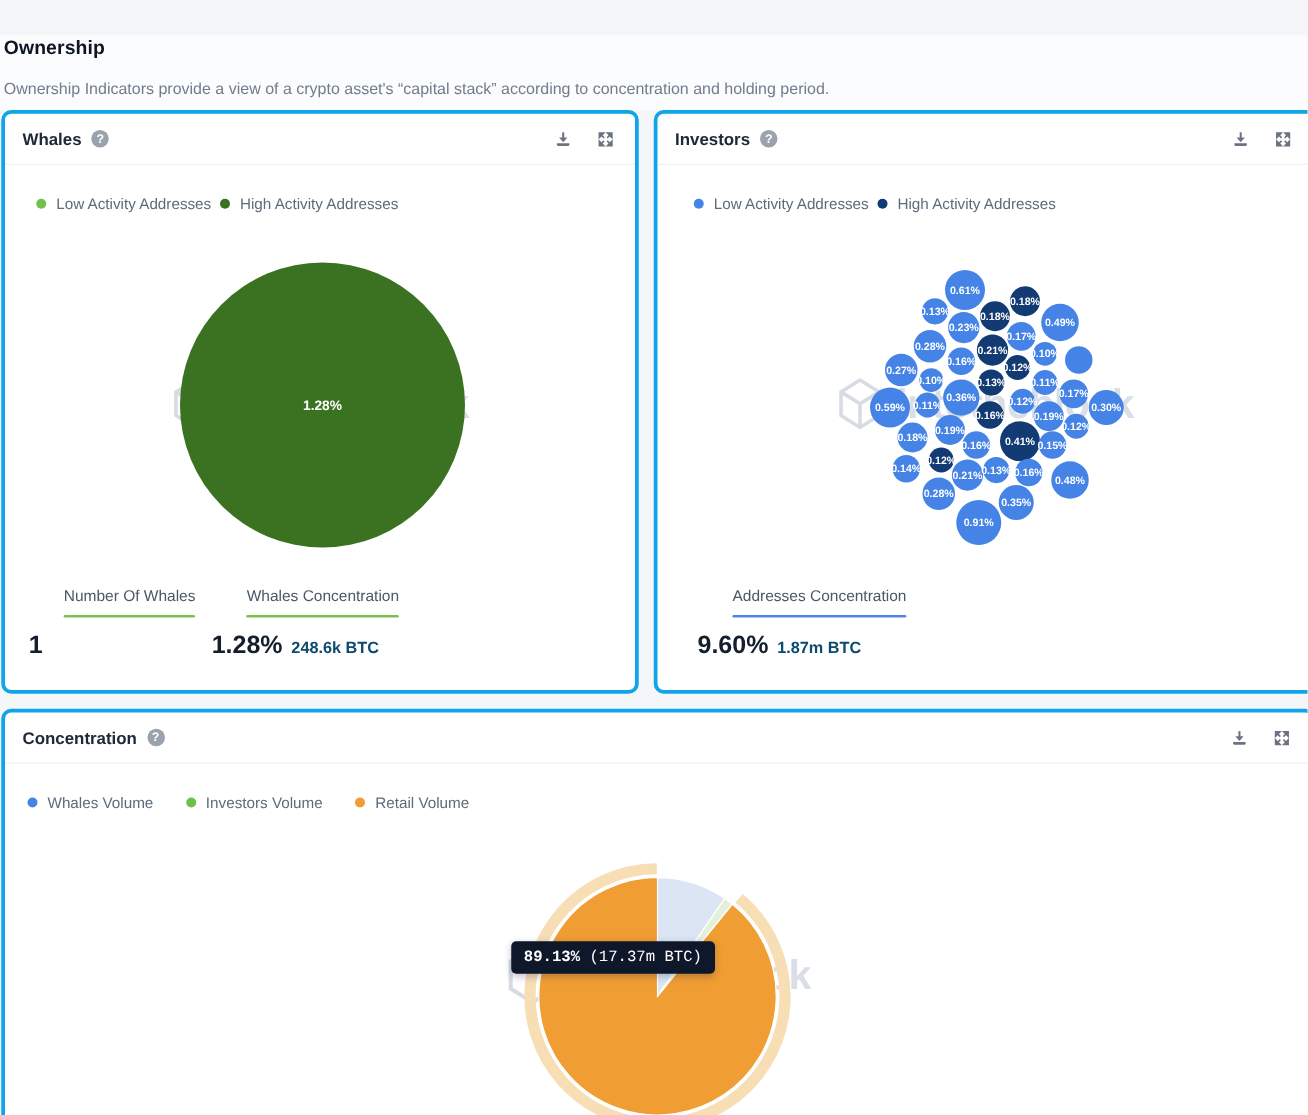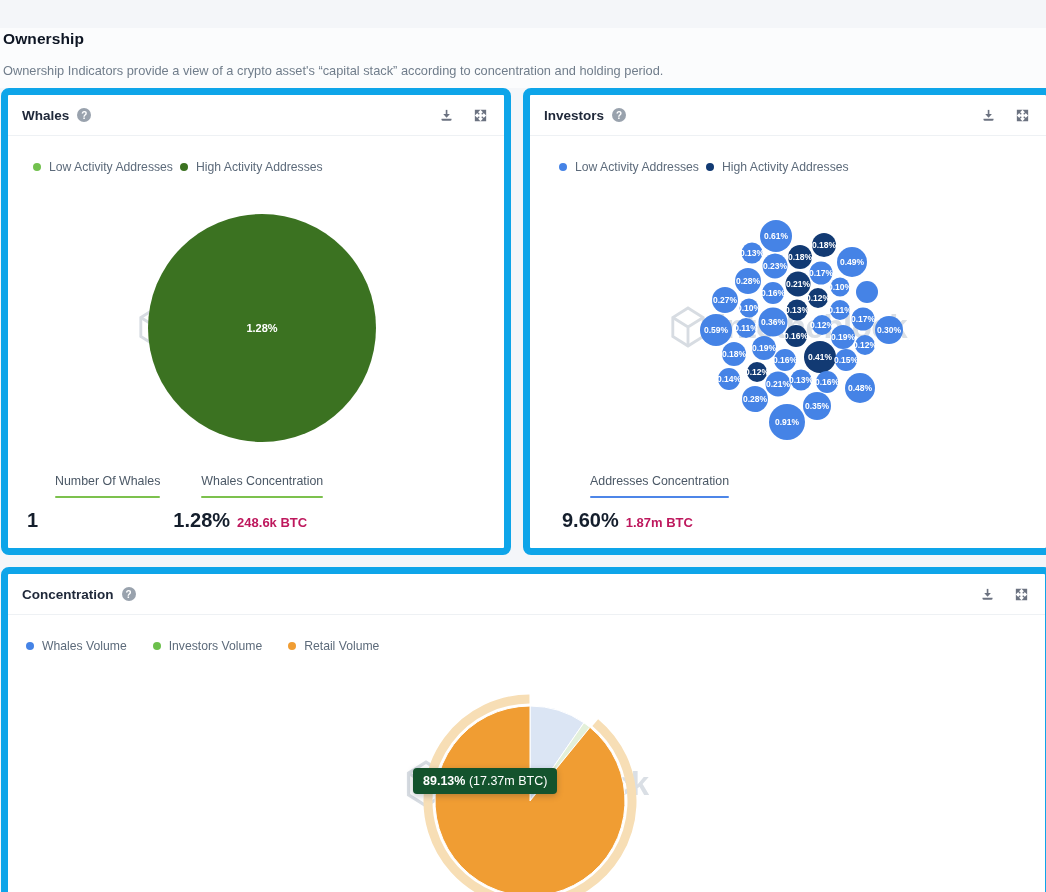--- a/index.html
+++ b/index.html
@@ -8,21 +8,21 @@
     font-family: "Liberation Sans", sans-serif;
     background:#f4f6f9;
     color:#1f2937;
   }
   .page-head { padding:2px 0 0 3px; height:60px; background:#fbfcfd;margin-top:28px; }
   .page-title { font-size:15.5px; font-weight:700; color:#0d1523; letter-spacing:.1px; }
   .page-subtitle { margin-top:15px; font-size:12.8px; color:#707d8b; }
 
   .cards-row { display:flex; gap:12px; margin-left:1px; width:1052px; }
   .card {
-    background:#fff; border:7px solid #0ea5e9; border-radius:8px;
+    background:#fff; border:3px solid #0ea5e9; border-radius:8px;
     overflow:hidden;
     text-align:right;
   }
   .card-whales { width:510px; height:467px; }
   .card-investors { flex:1; height:467px; }
   .card-concentration { width:1051px; height:372px; margin-left:1px; margin-top:12px; }
 
   .card-header {
     display:flex; align-items:center; height:41px; padding:0 16px 0 14px;
     border-bottom:1px solid #eef1f4;
@@ -55,27 +55,28 @@
   .wm-text { font-size:33px; font-weight:700; color:#dadfe5; letter-spacing:-0.5px; margin-left:10px; }
 
   .stats-row { display:flex; gap:13px; padding-left:19px; margin-top:2px; }
   .card-investors .stats-row { padding-left:32px; }
   .stat { display:flex; flex-direction:column; align-items:flex-start; }
   .stat-labelwrap { display:inline-flex; flex-direction:column;margin-left:28px; }
   .stat-label { font-size:12.4px; color:#4b5866; }
   .stat-underline { height:2px; width:100%; margin-top:8px; border-radius:1px; }
   .stat-valuerow { margin-top:11px; display:flex; align-items:baseline; }
   .stat-value { font-size:20px; font-weight:700; color:#141e2c; }
-  .stat-sub { font-size:13px; font-weight:700; color:#be185d; margin-left:7px; }
+  .stat-sub { font-size:13px; font-weight:700; color:#0c4a6e; margin-left:7px; }
 
   .pie-tooltip {
-    position:absolute; left:405px; top:109px; z-index:2;
-    background:#14532d; color:#fff; border-radius:4px;
+    position:absolute; left:405px; top:98px; z-index:2;
+    background:#0f172a; color:#fff; border-radius:4px;
     padding:6px 10px; font-size:12.5px; white-space:nowrap;
     box-shadow:0 2px 6px rgba(20,30,50,.25);
+    font-family:Liberation Mono, monospace;
   }
   .pie-tooltip b { font-weight:700; }
 
   .bubble-label { fill:#fff; font-weight:700; font-family:"Liberation Sans",sans-serif; }
 </style>
 </head>
 <body>
 
 <div class="page-head">
   <div class="page-title">Ownership</div>

